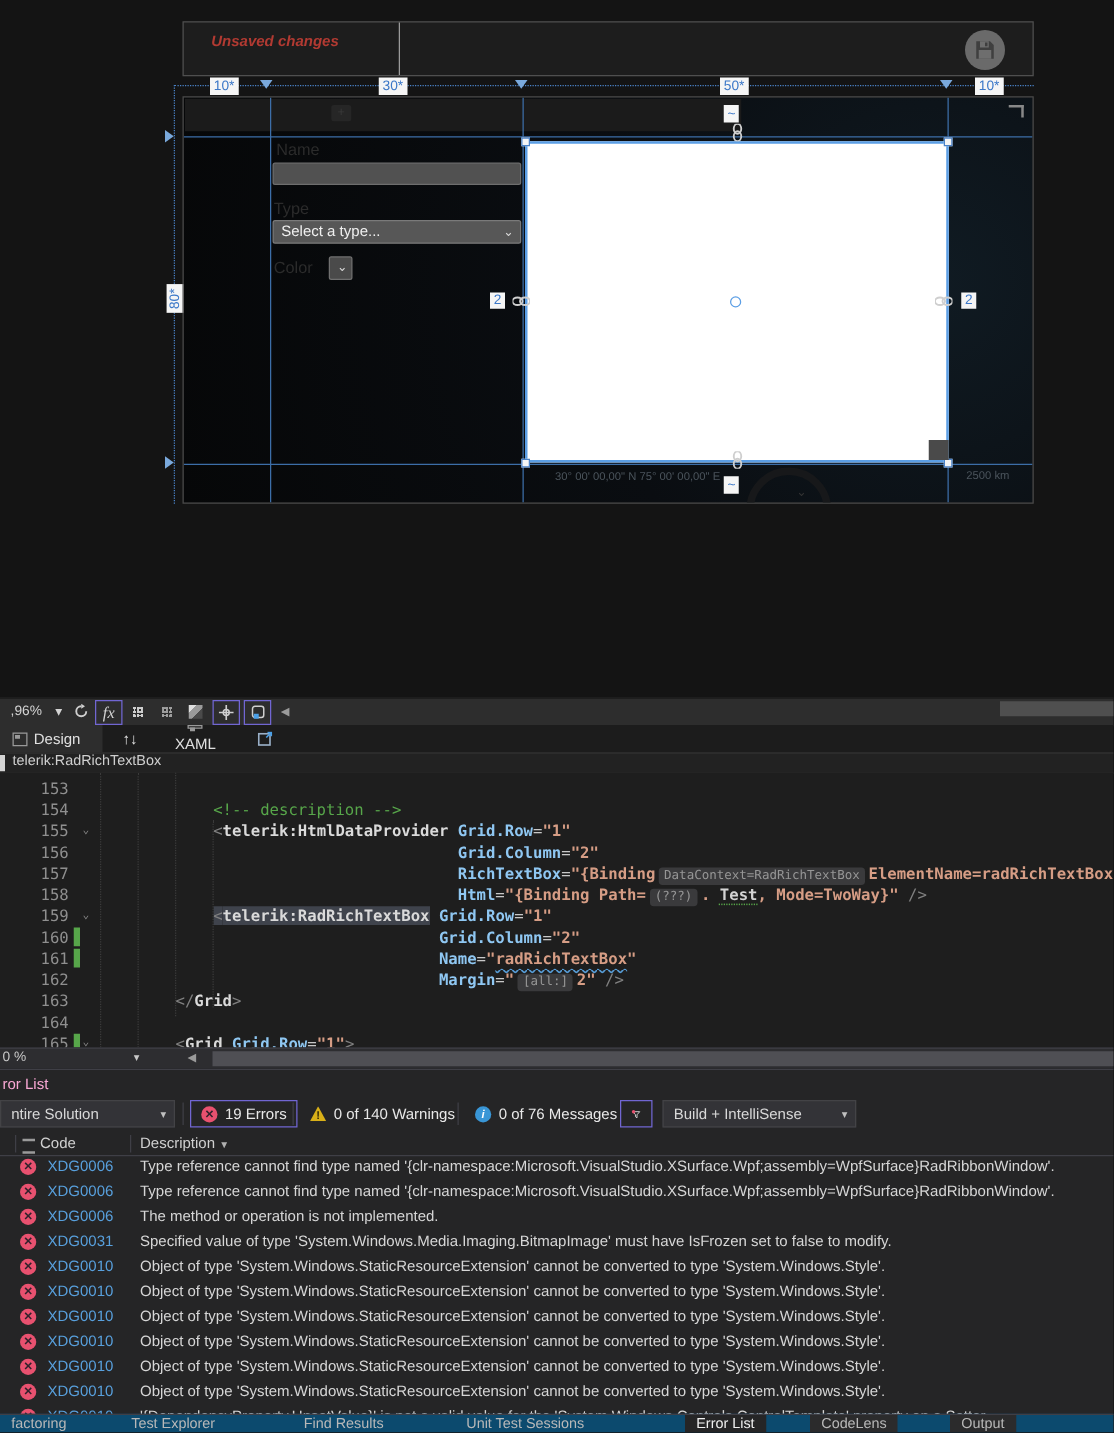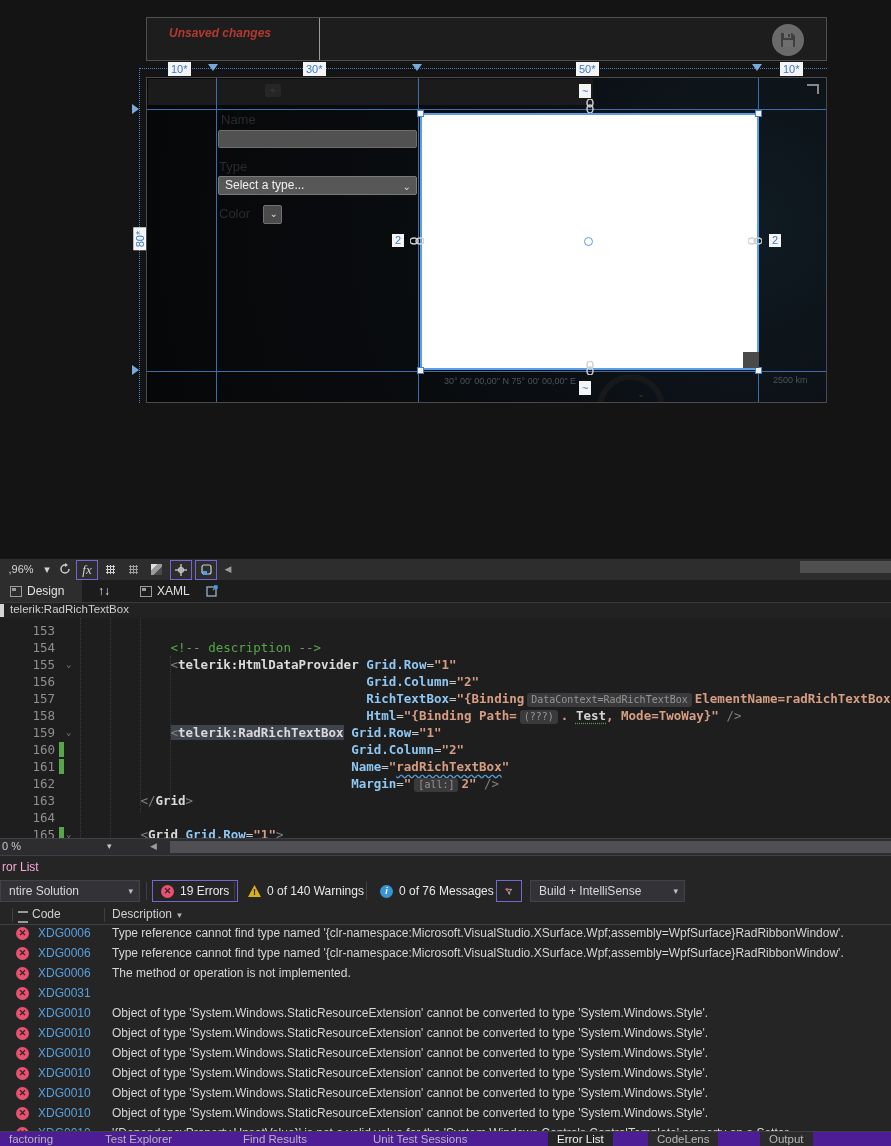--- a/index.html
+++ b/index.html
@@ -111,21 +111,21 @@
   .info-ico{width:13px;height:13px;border-radius:50%;background:#3996d6;color:#fff;font-size:9px;font-weight:bold;line-height:13px;text-align:center;font-style:italic;}
   #col-headers{left:0;top:50px;width:891px;height:18px;border-bottom:1px solid #3f3f46;font-size:12px;color:#d0d0d0;}
   .colsep{position:absolute;top:2px;width:1px;height:14px;background:#3f3f46;}
   #sev-col-icon{left:18px;top:5px;width:10px;height:8px;border-top:2px solid #9a9a9a;border-bottom:2px solid #9a9a9a;}
   #rows{left:0;top:68px;width:891px;height:223px;overflow:hidden;}
   .erow{position:absolute;left:0;width:891px;height:20px;font-size:12px;}
   .erow .err-ico{position:absolute;left:16px;top:3px;}
   .ecode{position:absolute;left:38px;top:2px;color:#58a0dd;}
   .edesc{position:absolute;left:112px;top:2px;color:#d6d6d6;white-space:nowrap;}
 
-  #bottom-tabs{left:0;top:1131px;width:891px;height:15px;background:#4c1d95;border-top:1px solid #3f3f46;z-index:5;}
+  #bottom-tabs{left:0;top:1131px;width:891px;height:15px;background:#0c4a6e;border-top:1px solid #3f3f46;z-index:5;}
   .btab{position:absolute;top:0;height:15px;color:#b8b8b8;font-size:11.5px;padding:1px 9px 0 9px;}
   .btab.active{background:#252526;color:#f0f0f0;}
   .btab.lighter{background:#2b2b2c;}
 </style>
 </head>
 <body>
 
 <div id="stage">
 
   <div class="abs" id="artboard-topbar">
@@ -251,21 +251,21 @@
   </div>
 
   <div class="abs" id="view-tabs">
     <div class="vtab" style="left:0;background:#2d2d2d;width:62px;">
       <span class="ticon"></span>
       <span>Design</span>
     </div>
     <div class="vtab" style="left:88px;">
       <span>↑↓</span>
     </div>
-    <div class="vtab" style="left:130px;">
+    <div class="vtab" style="left:130px;flex-direction:column;">
       <span class="ticon"></span>
       <span>XAML</span>
     </div>
     <div class="vtab" style="left:196px;">
       <svg width="13" height="12" viewBox="0 0 13 12">
           <rect x="1" y="2" width="9" height="9" fill="none" stroke="#9ab0c8" stroke-width="1.3"></rect>
           <path d="M7 5 l4 -4 M8 1 h3 v3" stroke="#4aa0e8" stroke-width="1.3" fill="none"></path>
         </svg>
     </div>
   </div>
@@ -362,20 +362,21 @@
           <span class="edesc">Type reference cannot find type named '{clr-namespace:Microsoft.VisualStudio.XSurface.Wpf;assembly=WpfSurface}RadRibbonWindow'.</span>
         </div>
         <div class="erow" style="top: 40px;">
           <span class="err-ico">✕</span>
           <span class="ecode">XDG0006</span>
           <span class="edesc">The method or operation is not implemented.</span>
         </div>
         <div class="erow" style="top: 60px;">
           <span class="err-ico">✕</span>
           <span class="ecode">XDG0031</span>
+          <span class="edesc">Specified value of type 'System.Windows.Media.Imaging.BitmapImage' must have IsFrozen set to false to modify.</span>
         </div>
         <div class="erow" style="top: 80px;">
           <span class="err-ico">✕</span>
           <span class="ecode">XDG0010</span>
           <span class="edesc">Object of type 'System.Windows.StaticResourceExtension' cannot be converted to type 'System.Windows.Style'.</span>
         </div>
         <div class="erow" style="top: 100px;">
           <span class="err-ico">✕</span>
           <span class="ecode">XDG0010</span>
           <span class="edesc">Object of type 'System.Windows.StaticResourceExtension' cannot be converted to type 'System.Windows.Style'.</span>

